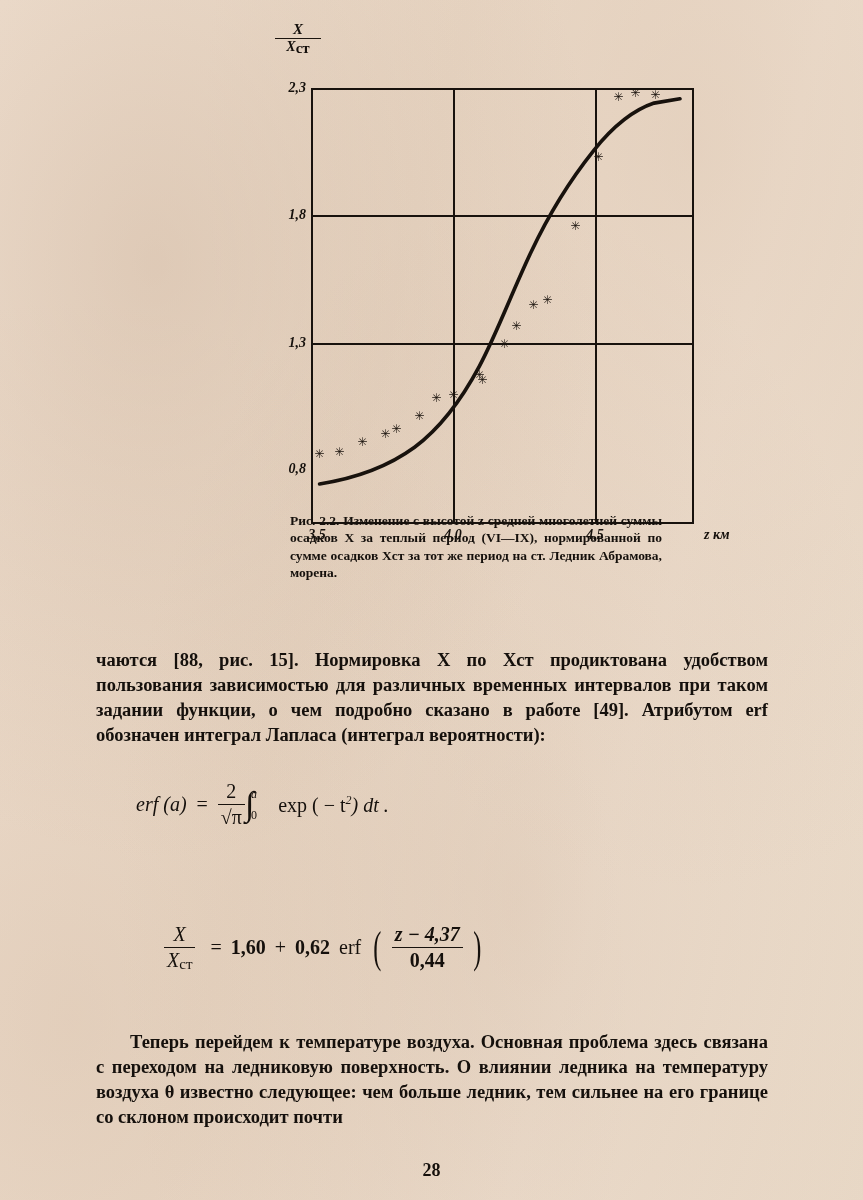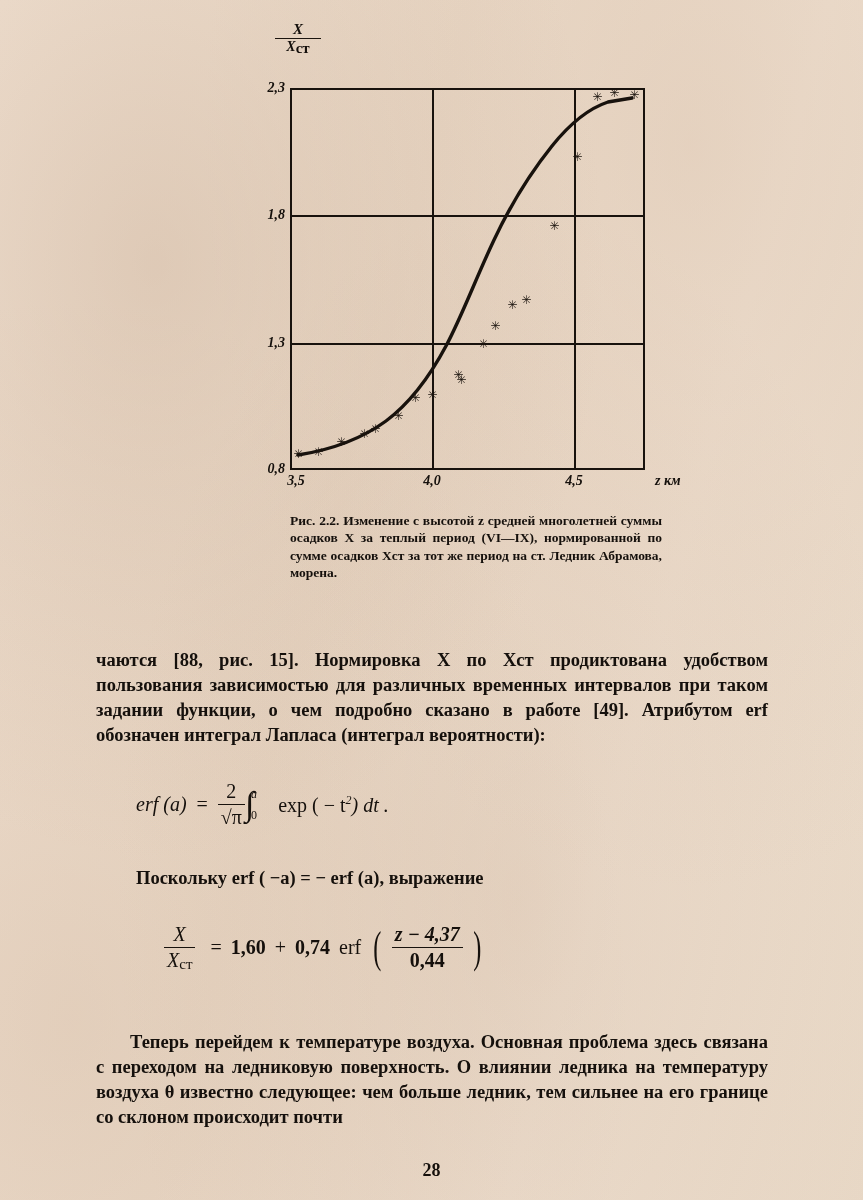--- a/index.html
+++ b/index.html
@@ -62,24 +62,25 @@
   }
   .sub {
     font-size: 15px;
     vertical-align: baseline;
     position: relative;
     top: 2px;
     font-style: normal;
   }
   .plot-wrap {
     position: absolute;
-    left: 35px;
+    left: 56px;
     top: 66px;
     width: 355px;
-    height: 382px;
+    height: 436px;
+    padding-left: 28px;
   }
   .plot-box {
     position: absolute;
     inset: 0;
     border: 2px solid #18120d;
     box-sizing: border-box;
   }
   .gridline-v {
     position: absolute;
     top: 0;
@@ -332,31 +333,30 @@
       <span class="den" style="font-style:normal">√π</span>
     </span>
     <span class="int-limits">
       <span class="top">a</span>
       <span class="bot">0</span>
     </span>
     <span class="intsign" style="margin-left:-26px;margin-top:-2px;">∫</span>
     <span style="margin-left:14px;"><span>exp ( − t</span><span class="sup ital">2</span><span class="ital">) dt .</span></span>
   </div>
 
-  <div class="formula-text-line">Поскольку  erf ( −a)  =  − erf (a), выражение</div>
 
   <div class="formula2">
     <span class="fracbox">
       <span class="num">X</span>
       <span class="den"><span>X</span><span class="sub">ст</span></span>
     </span>
     <span style="margin-left:6px;">=</span>
     <span class="bold">1,60</span>
     <span>+</span>
-    <span class="bold">0,74</span>
+    <span class="bold">0,62</span>
     <span>erf</span>
     <span class="paren-big">(</span>
     <span class="fracbox bold" style="margin:8px -2px;">
       <span class="num">z − 4,37</span>
       <span class="den" style="font-style:normal">0,44</span>
     </span>
     <span class="paren-big">)</span>
   </div>
 
   <div class="body-block b2">

